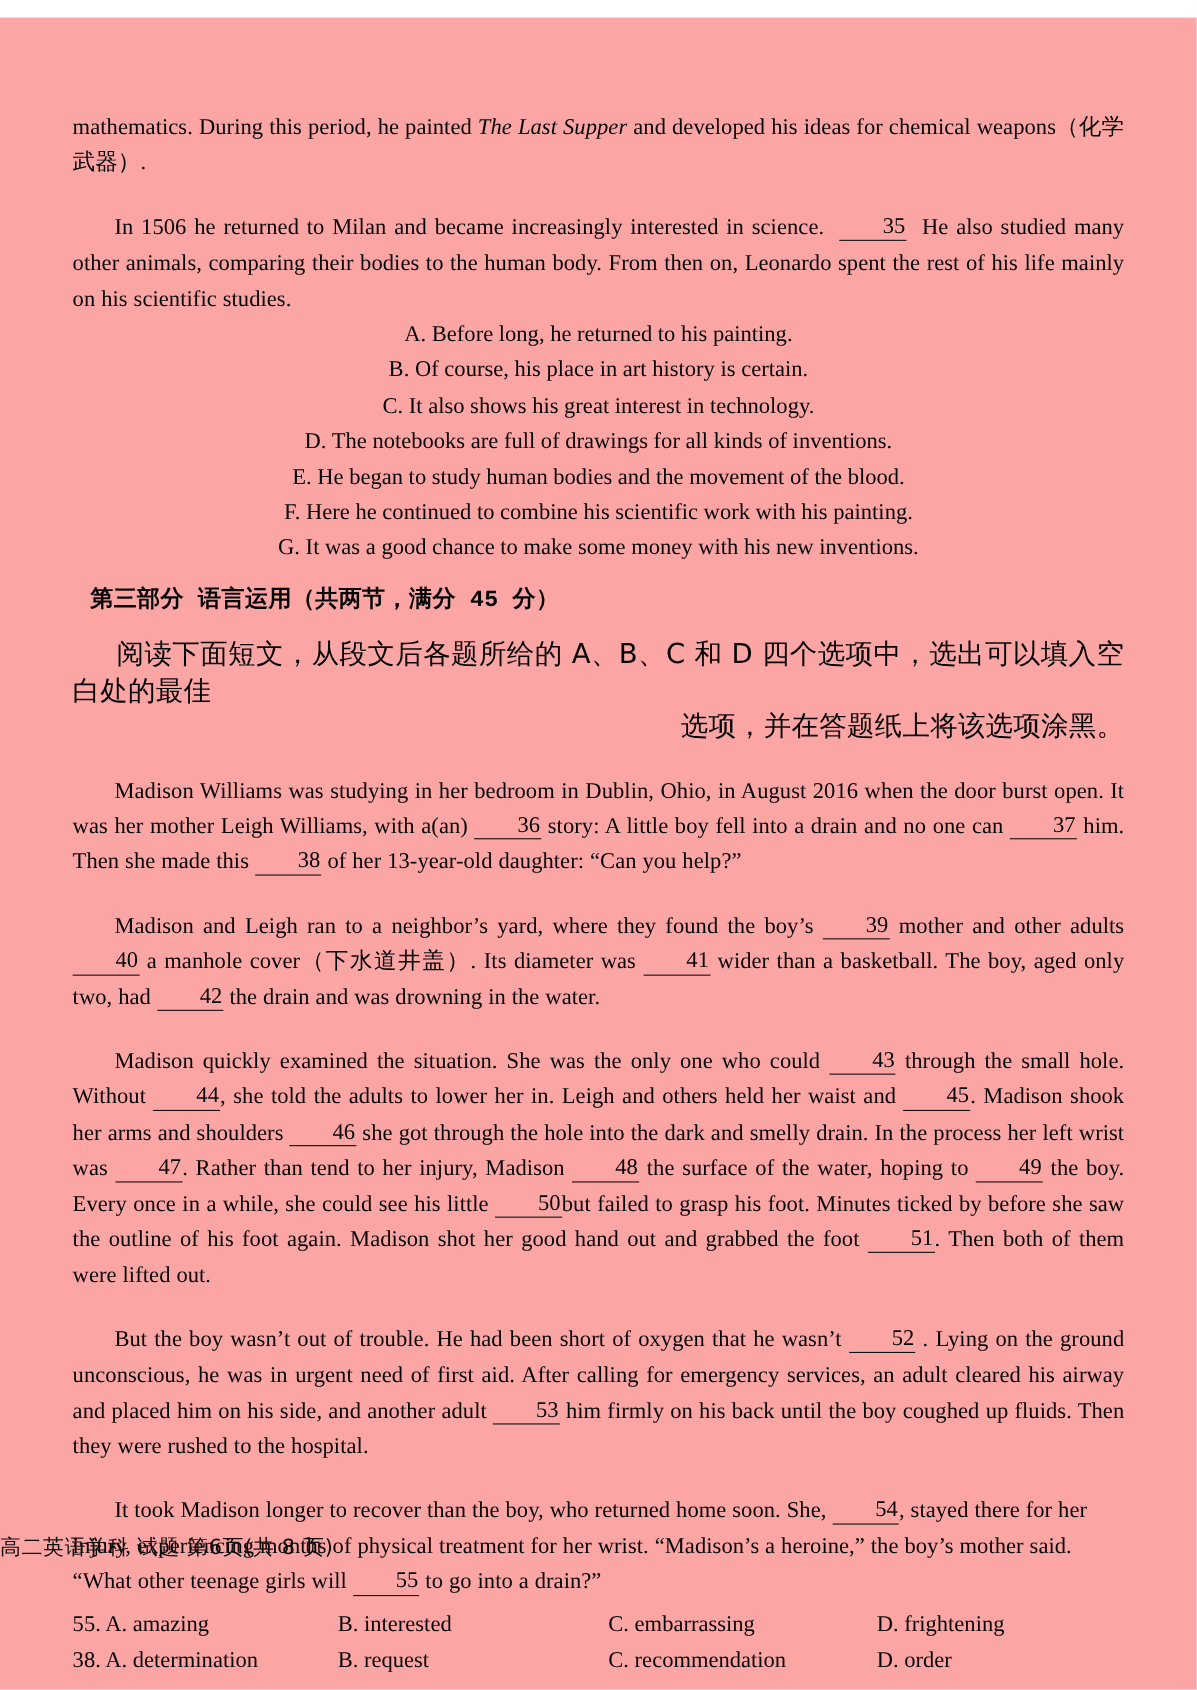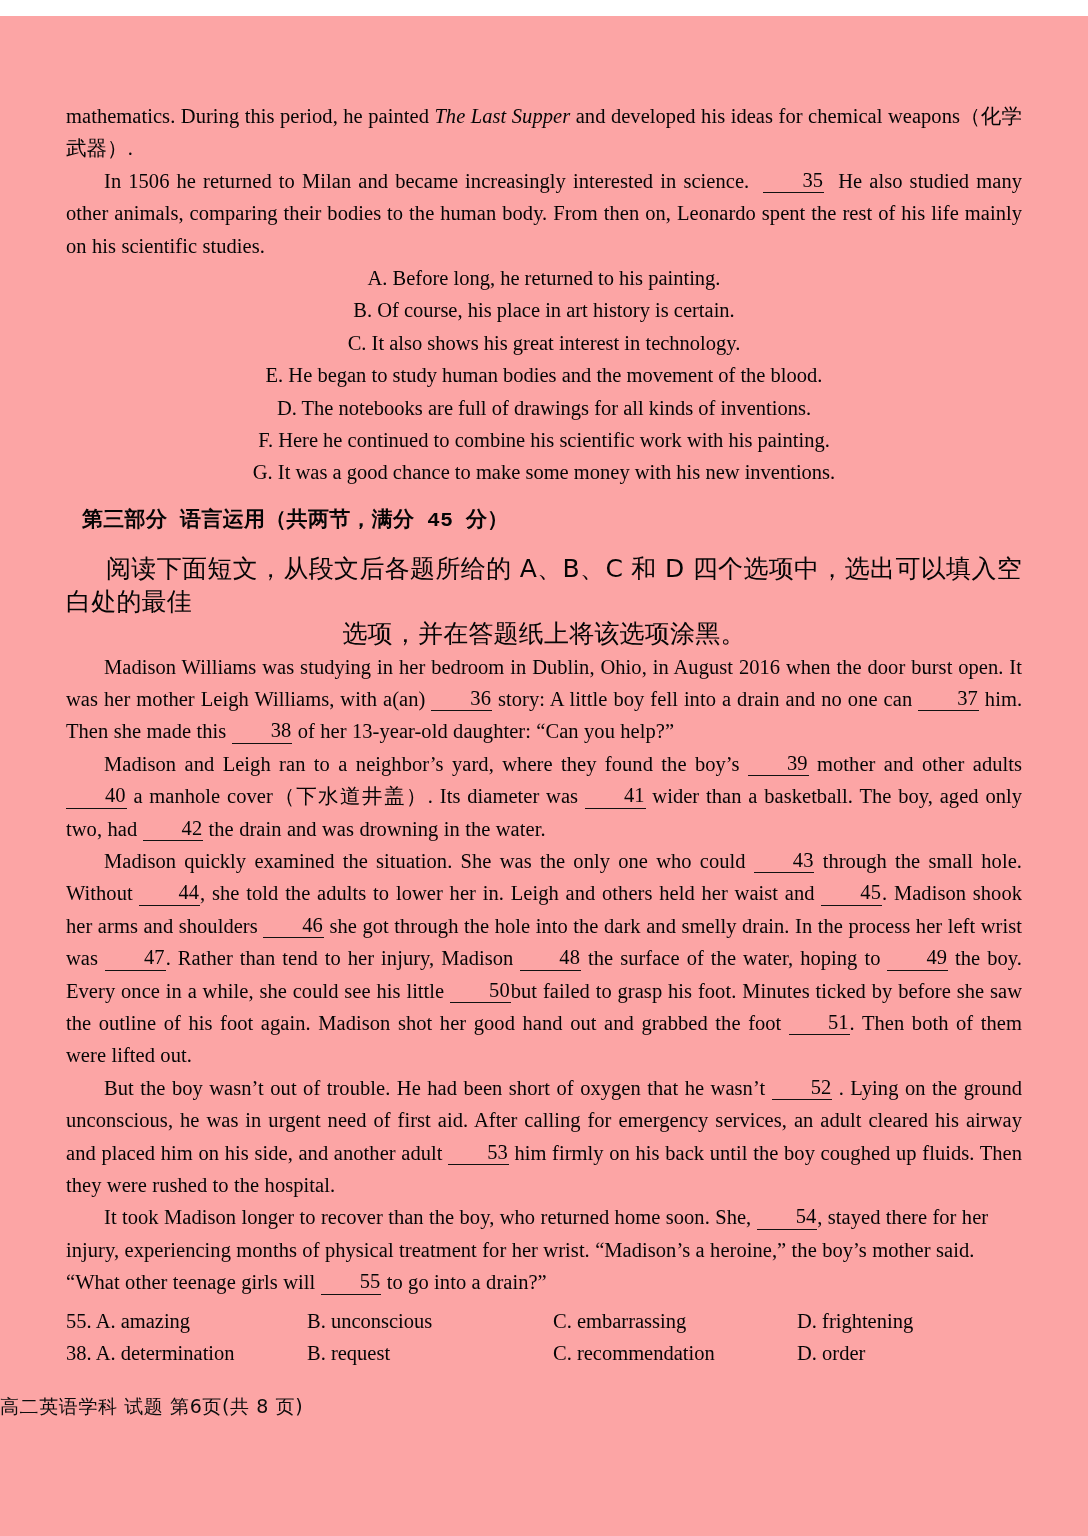--- a/index.html
+++ b/index.html
@@ -33,21 +33,21 @@
   
   .para {
     font-size: 20.5px;
     line-height: 32.4px;
     text-align: justify;
     text-justify: inter-word;
     margin: 0;
     letter-spacing: 0.05px;
     word-spacing: 0.2px;
   }
-  .para.indent { text-indent: 38px; }
+  .para.indent { text-indent: 38px; margin-top: 26px; }
   .para.last { text-align: left; }
 
   .opt-line {
     font-size: 20.5px;
     line-height: 32.4px;
     margin: 0;
     text-align: center;
     white-space: nowrap;
   }
 
@@ -63,21 +63,21 @@
 
   .cn-para {
     font-family: "DejaVu Sans", "Liberation Sans", sans-serif;
     font-size: 25px;
     line-height: 32.4px;
     margin: 0;
     text-align: justify;
     text-indent: 40px;
     letter-spacing: 0.2px;
   }
-  .cn-para.last { text-align: center; text-indent: 0; }
+  .cn-para.last { text-align: right; text-indent: 0; }
 
   
   .blank {
     display: inline-block;
     border-bottom: 1.6px solid #111;
     text-align: center;
     padding: 0 1px 1px 1px;
     line-height: 1.05;
     font-size: 20.5px;
     vertical-align: baseline;
@@ -127,43 +127,43 @@
 <div class="page">
   <div class="content">
 
     <p class="para"><span>mathematics. During this period, he painted </span><em class="title">The Last Supper</em><span> and developed his ideas for chemical weapons（化学武器）.</span></p>
 
     <p class="para indent"><span>In 1506 he returned to Milan and became increasingly interested in science.</span>&nbsp; <span class="blank w1">35</span>&nbsp; <span>He also studied many other animals, comparing their bodies to the human body. From then on, Leonardo spent the rest of his life mainly on his scientific studies.</span></p>
 
     <p class="opt-line">A. Before long, he returned to his painting.</p>
     <p class="opt-line">B. Of course, his place in art history is certain.</p>
     <p class="opt-line">C. It also shows his great interest in technology.</p>
+    <p class="opt-line">D. The notebooks are full of drawings for all kinds of inventions.</p>
     <p class="opt-line">E. He began to study human bodies and the movement of the blood.</p>
-    <p class="opt-line">D. The notebooks are full of drawings for all kinds of inventions.</p>
     <p class="opt-line">F. Here he continued to combine his scientific work with his painting.</p>
     <p class="opt-line">G. It was a good chance to make some money with his new inventions.</p>
 
     <p class="heading">第三部分 语言运用（共两节，满分 45 分）</p>
     <p class="cn-para">阅读下面短文，从段文后各题所给的 A、B、C 和 D 四个选项中，选出可以填入空白处的最佳</p>
     <p class="cn-para last">选项，并在答题纸上将该选项涂黑。</p>
 
     <p class="para indent"><span>Madison Williams was studying in her bedroom in Dublin, Ohio, in August 2016 when the door burst open. It was her mother Leigh Williams, with a(an)</span> <span class="blank w1">36</span> <span>story: A little boy fell into a drain and no one can</span> <span class="blank w1">37</span> <span>him. Then she made this</span> <span class="blank w1">38</span> <span>of her 13-year-old daughter: “Can you help?”</span></p>
 
     <p class="para indent"><span>Madison and Leigh ran to a neighbor’s yard, where they found the boy’s</span> <span class="blank w1">39</span> <span>mother and other adults</span> <span class="blank w1">40</span> <span>a manhole cover（下水道井盖）. Its diameter was</span> <span class="blank w1">41</span> <span>wider than a basketball. The boy, aged only two, had</span> <span class="blank w1">42</span> <span>the drain and was drowning in the water.</span></p>
 
     <p class="para indent"><span>Madison quickly examined the situation. She was the only one who could</span> <span class="blank w1">43</span> <span>through the small hole. Without</span> <span class="blank w1">44</span><span>, she told the adults to lower her in. Leigh and others held her waist and</span> <span class="blank w1">45</span><span>. Madison shook her arms and shoulders</span> <span class="blank w1">46</span> <span>she got through the hole into the dark and smelly drain. In the process her left wrist was</span> <span class="blank w1">47</span><span>. Rather than tend to her injury, Madison</span> <span class="blank w1">48</span> <span>the surface of the water, hoping to</span> <span class="blank w1">49</span> <span>the boy. Every once in a while, she could see his little</span> <span class="blank w2">50</span><span>but failed to grasp his foot. Minutes ticked by before she saw the outline of his foot again. Madison shot her good hand out and grabbed the foot</span> <span class="blank w1">51</span><span>. Then both of them were lifted out.</span></p>
 
     <p class="para indent"><span>But the boy wasn’t out of trouble. He had been short of oxygen that he wasn’t</span> <span class="blank w1">52</span> <span>. Lying on the ground unconscious, he was in urgent need of first aid. After calling for emergency services, an adult cleared his airway and placed him on his side, and another adult</span> <span class="blank w1">53</span> <span>him firmly on his back until the boy coughed up fluids. Then they were rushed to the hospital.</span></p>
 
     <p class="para indent last"><span>It took Madison longer to recover than the boy, who returned home soon. She,</span> <span class="blank w1">54</span><span>, stayed there for her injury, experiencing months of physical treatment for her wrist. “Madison’s a heroine,” the boy’s mother said. “What other teenage girls will</span> <span class="blank w1">55</span> <span>to go into a drain?”</span></p>
 
     <div class="mc-block">
       <div class="mc-row">
         <span class="col cA"><span>55.</span> <span>A. amazing</span></span>
-        <span class="col cB">B. unconscious</span>
+        <span class="col cB">B. interested</span>
         <span class="col cC">C. embarrassing</span>
         <span class="col cD">D. frightening</span>
       </div>
       <div class="mc-row">
         <span class="col cA"><span>38.</span> <span>A. determination</span></span>
         <span class="col cB">B. request</span>
         <span class="col cC">C. recommendation</span>
         <span class="col cD">D. order</span>
       </div>
     </div>

